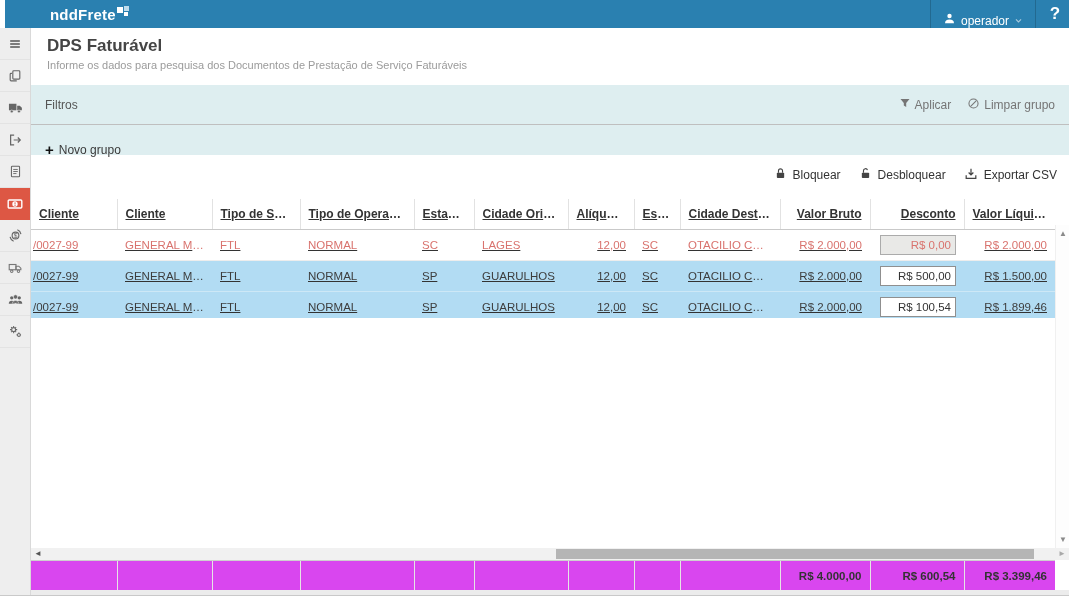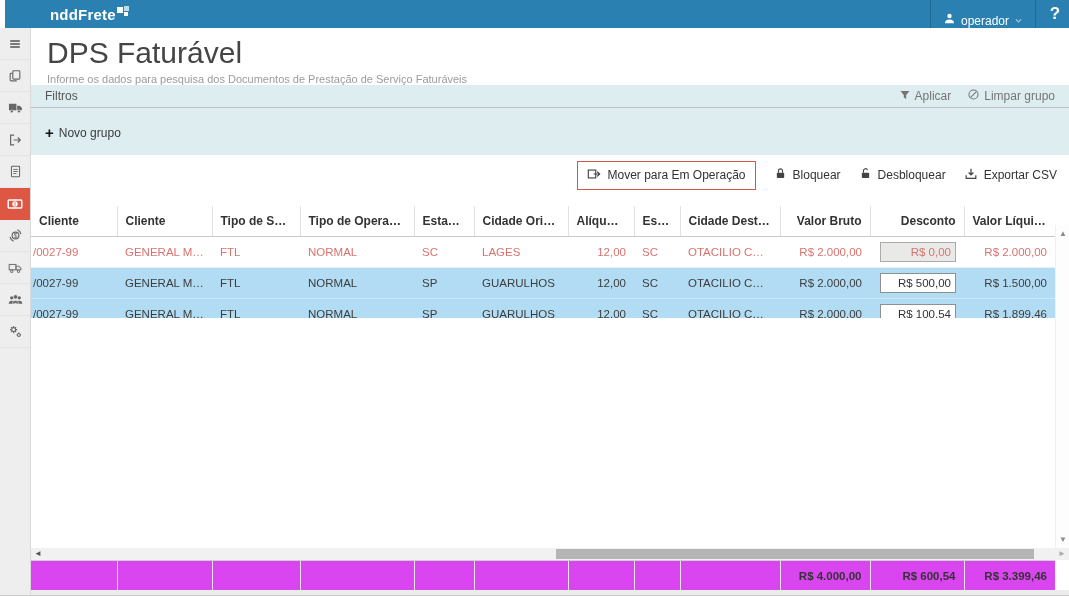--- a/index.html
+++ b/index.html
@@ -19,39 +19,39 @@
   
   .sidebar { position:absolute; top:28px; left:0; width:31px; height:568px; background:#eee; border-right:1px solid #d9d9d9; }
   .side-item { width:30px; height:32px; display:flex; align-items:center; justify-content:center; border-bottom:1px solid #e3e3e3; cursor:pointer; }
   .side-item.active { background:#dd5744; border-bottom-color:#dd5744; }
   .side-item svg { display:block; }
 
   
   .main { position:absolute; top:28px; left:31px; width:1038px; height:568px; background:#fff; }
 
   .page-head { height:57px; padding:8px 0 0 16px; }
-  .page-title { font-size:30px; font-weight:400; color:#454545; }
+  .page-title { font-size:17px; font-weight:700; color:#454545; }
   .page-subtitle { margin-top:3px; font-size:11px; color:#9b9b9b; }
 
   .filters { height:70px; background:#deeef0; }
-  .filters-head { height:23px; display:flex; align-items:center; padding:0 14px; border-bottom:1px solid #bfbfbf;gap:40px; }
+  .filters-head { height:40px; display:flex; align-items:center; padding:0 14px; border-bottom:1px solid #bfbfbf;gap:40px; }
   .filters-title { font-size:12px; color:#555; }
   .filters-actions { margin-left:auto; display:flex; gap:16px; }
   .filter-link { display:flex; align-items:center; gap:4px; font-size:12px; color:#757575; cursor:pointer; }
   .filters-body { padding:16px 14px 0; }
   .new-group { display:inline-flex; align-items:center; gap:5px; font-size:12px; color:#3a3a3a; cursor:pointer; }
   .new-group .plus { font-size:15px; font-weight:bold; color:#111; line-height:10px; }
 
   .toolbar { height:40px; display:flex; align-items:center; justify-content:flex-end; gap:18px; padding-right:12px; background:#fff; }
   .tool-btn { display:flex; align-items:center; gap:6px; font-size:12px; color:#333; background:transparent; border:none; cursor:pointer; font-family:inherit; }
   .tool-btn.highlight { border:1px solid #d9534f; padding:5px 9px; background:#fff; }
 
   
   .grid { position:relative; width:1038px; height:401px; }
-  .grid-table-wrap { position:absolute; top:11px; left:0; width:1024px; }
+  .grid-table-wrap { position:absolute; top:4px; left:0; width:1024px;text-decoration:underline; }
   table.grid-table { width:1024px; table-layout:fixed; border-collapse:collapse; }
   table.grid-table th, table.grid-table td { overflow:hidden; white-space:nowrap; text-overflow:ellipsis; }
   thead th { height:30px; font-size:12px; font-weight:bold; color:#333; text-align:left; padding:0 8px; background:#fff; border-bottom:1px solid #c9c9c9; border-left:1px solid #e2e2e2; cursor:pointer; }
   thead th:first-child { border-left:none; }
   thead th.num { text-align:right; }
   tbody td { height:31px; font-size:11.5px; padding:0 8px; border-bottom:1px solid #ededed; }
   tbody td.num { text-align:right; }
   tbody tr.alert { color:#d9736e; background:#fff; }
   tbody tr.selected { background:#b2dcf3; color:#3d3d3d; border-bottom:1px solid #cfe9f7; }
   tbody tr.selected td { border-bottom:1px solid #cde8f6; }
@@ -238,27 +238,20 @@
       </div>
       <div class="filters-body">
         <span class="new-group">
           <span class="plus">+</span>
           <span>Novo grupo</span>
         </span>
       </div>
     </section>
 
     <div class="toolbar">
-      <button class="tool-btn highlight">
-        <span><svg width="14" height="14" viewBox="0 0 16 16">
-              <rect x="1.5" y="3.5" width="8.5" height="9" fill="none" stroke="#444" stroke-width="1.3"></rect>
-              <path d="M7.5 8h7M11.7 5.3 14.5 8l-2.8 2.7" fill="none" stroke="#444" stroke-width="1.3"></path>
-            </svg></span>
-        <span>Mover para Em Operação</span>
-      </button>
       <button class="tool-btn">
         <span><svg width="13" height="13" viewBox="0 0 16 16">
               <rect x="3.5" y="7" width="9" height="6.5" rx="1" fill="#444"></rect>
               <path d="M5.5 7V4.8a2.5 2.5 0 0 1 5 0V7" fill="none" stroke="#444" stroke-width="1.4"></path>
             </svg></span>
         <span>Bloquear</span>
       </button>
       <button class="tool-btn">
         <span><svg width="13" height="13" viewBox="0 0 16 16">
               <rect x="3.5" y="7" width="9" height="6.5" rx="1" fill="#444"></rect>

